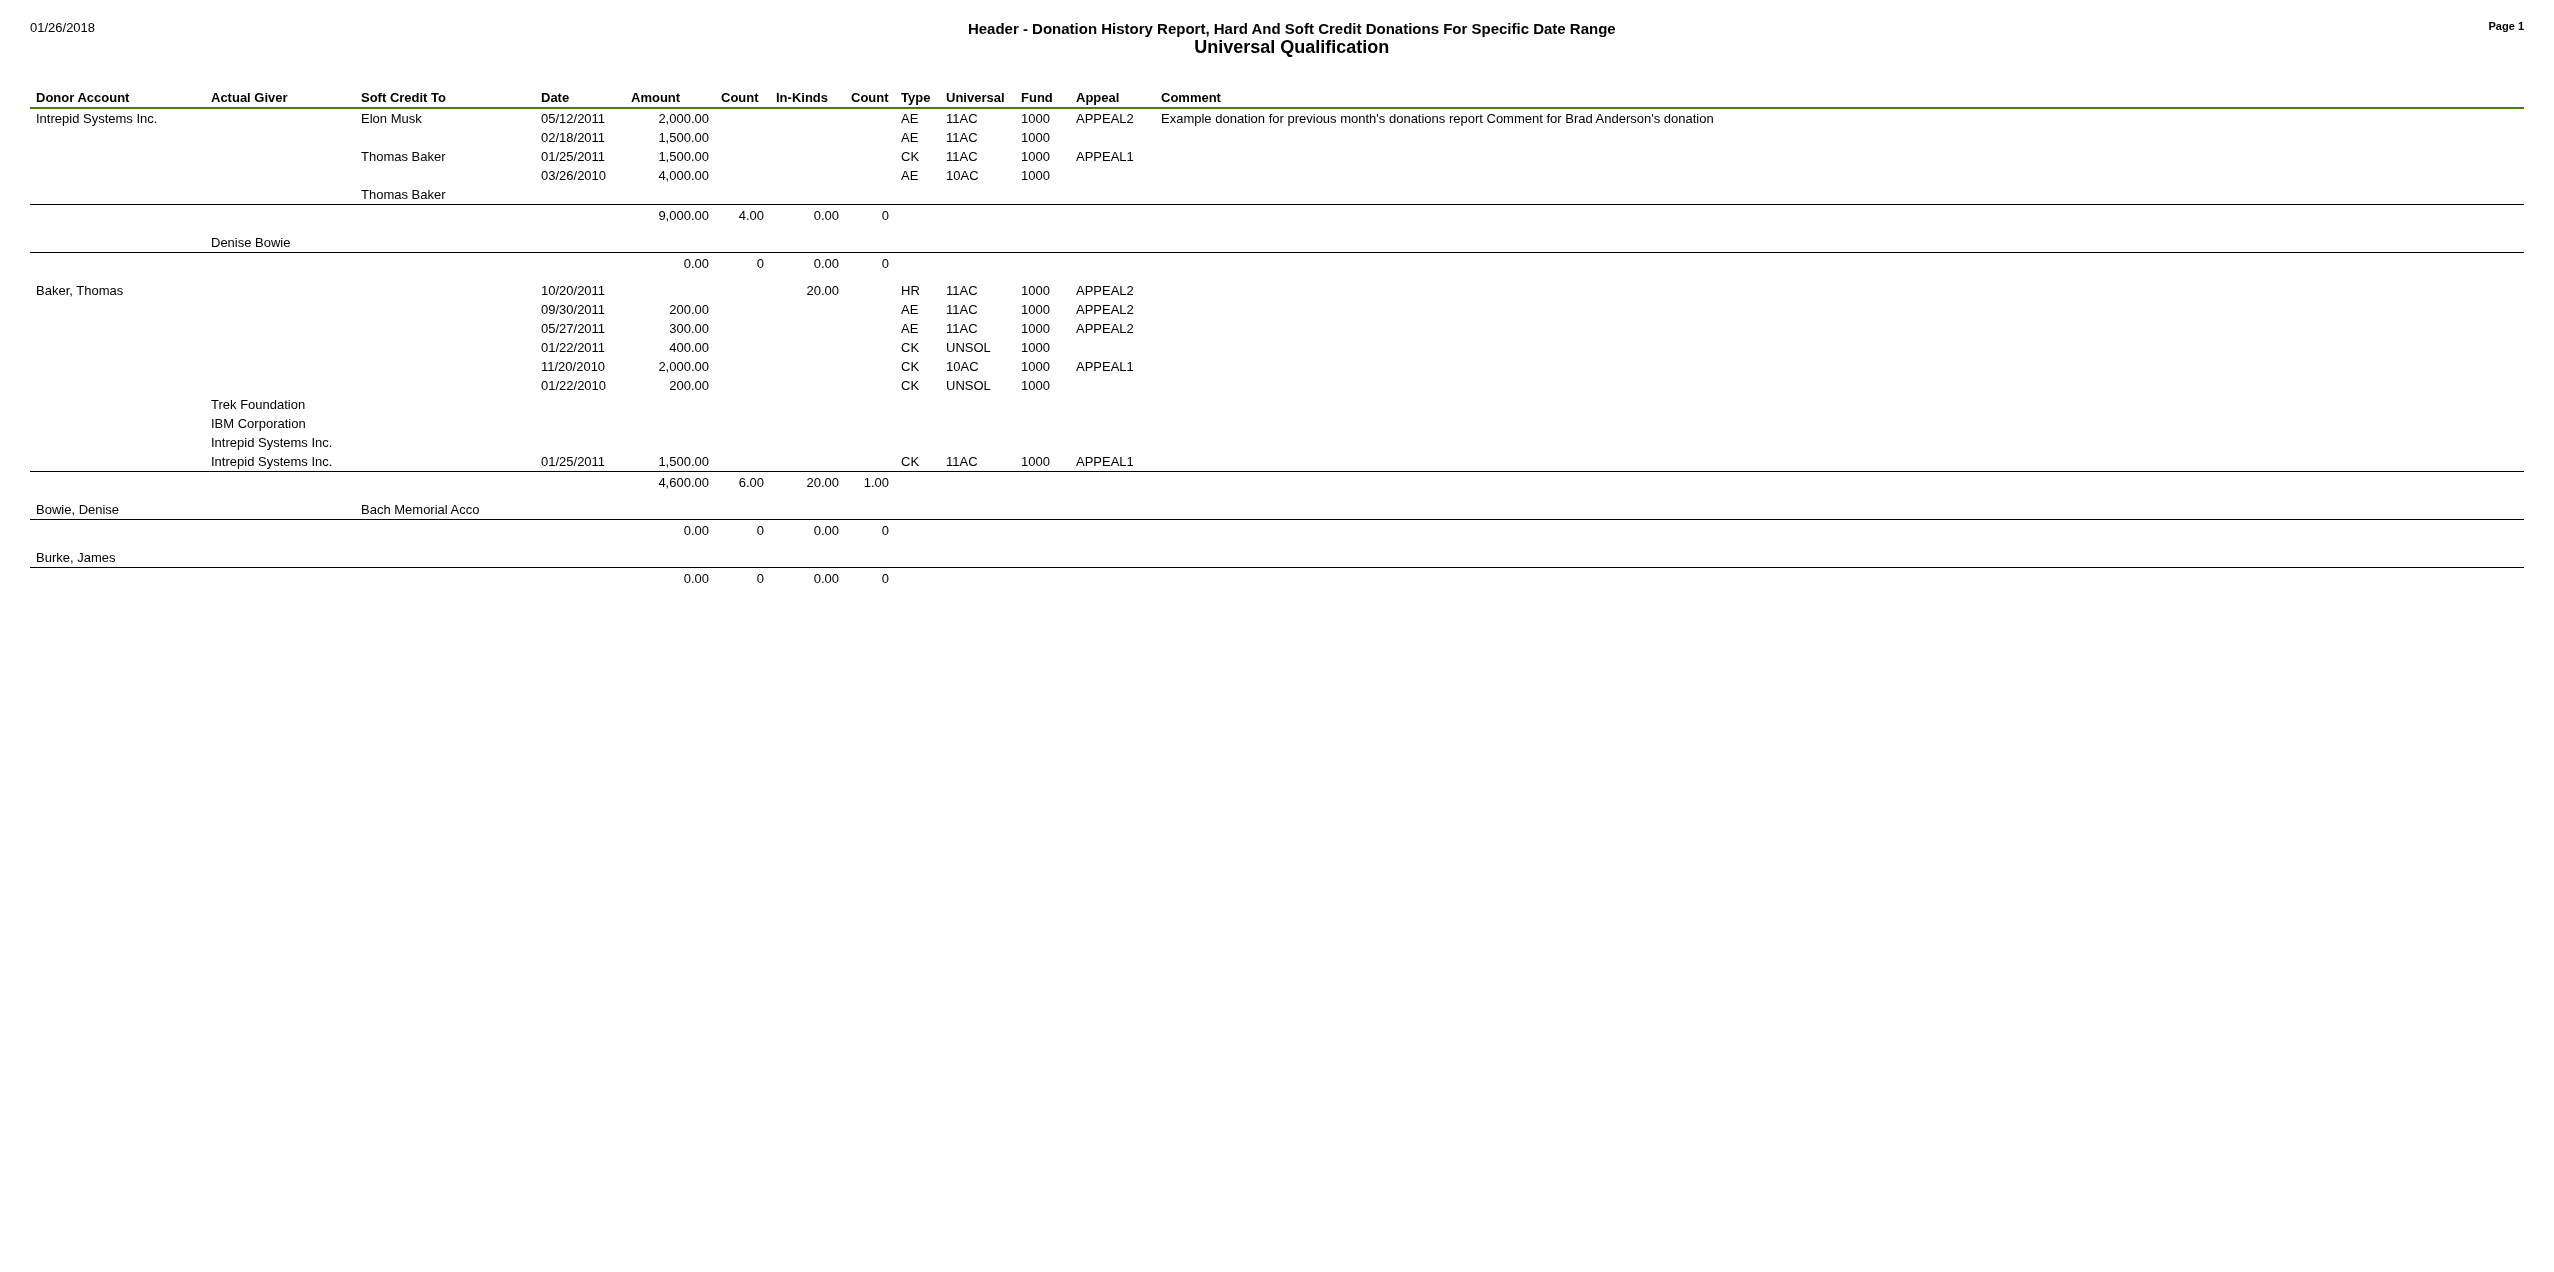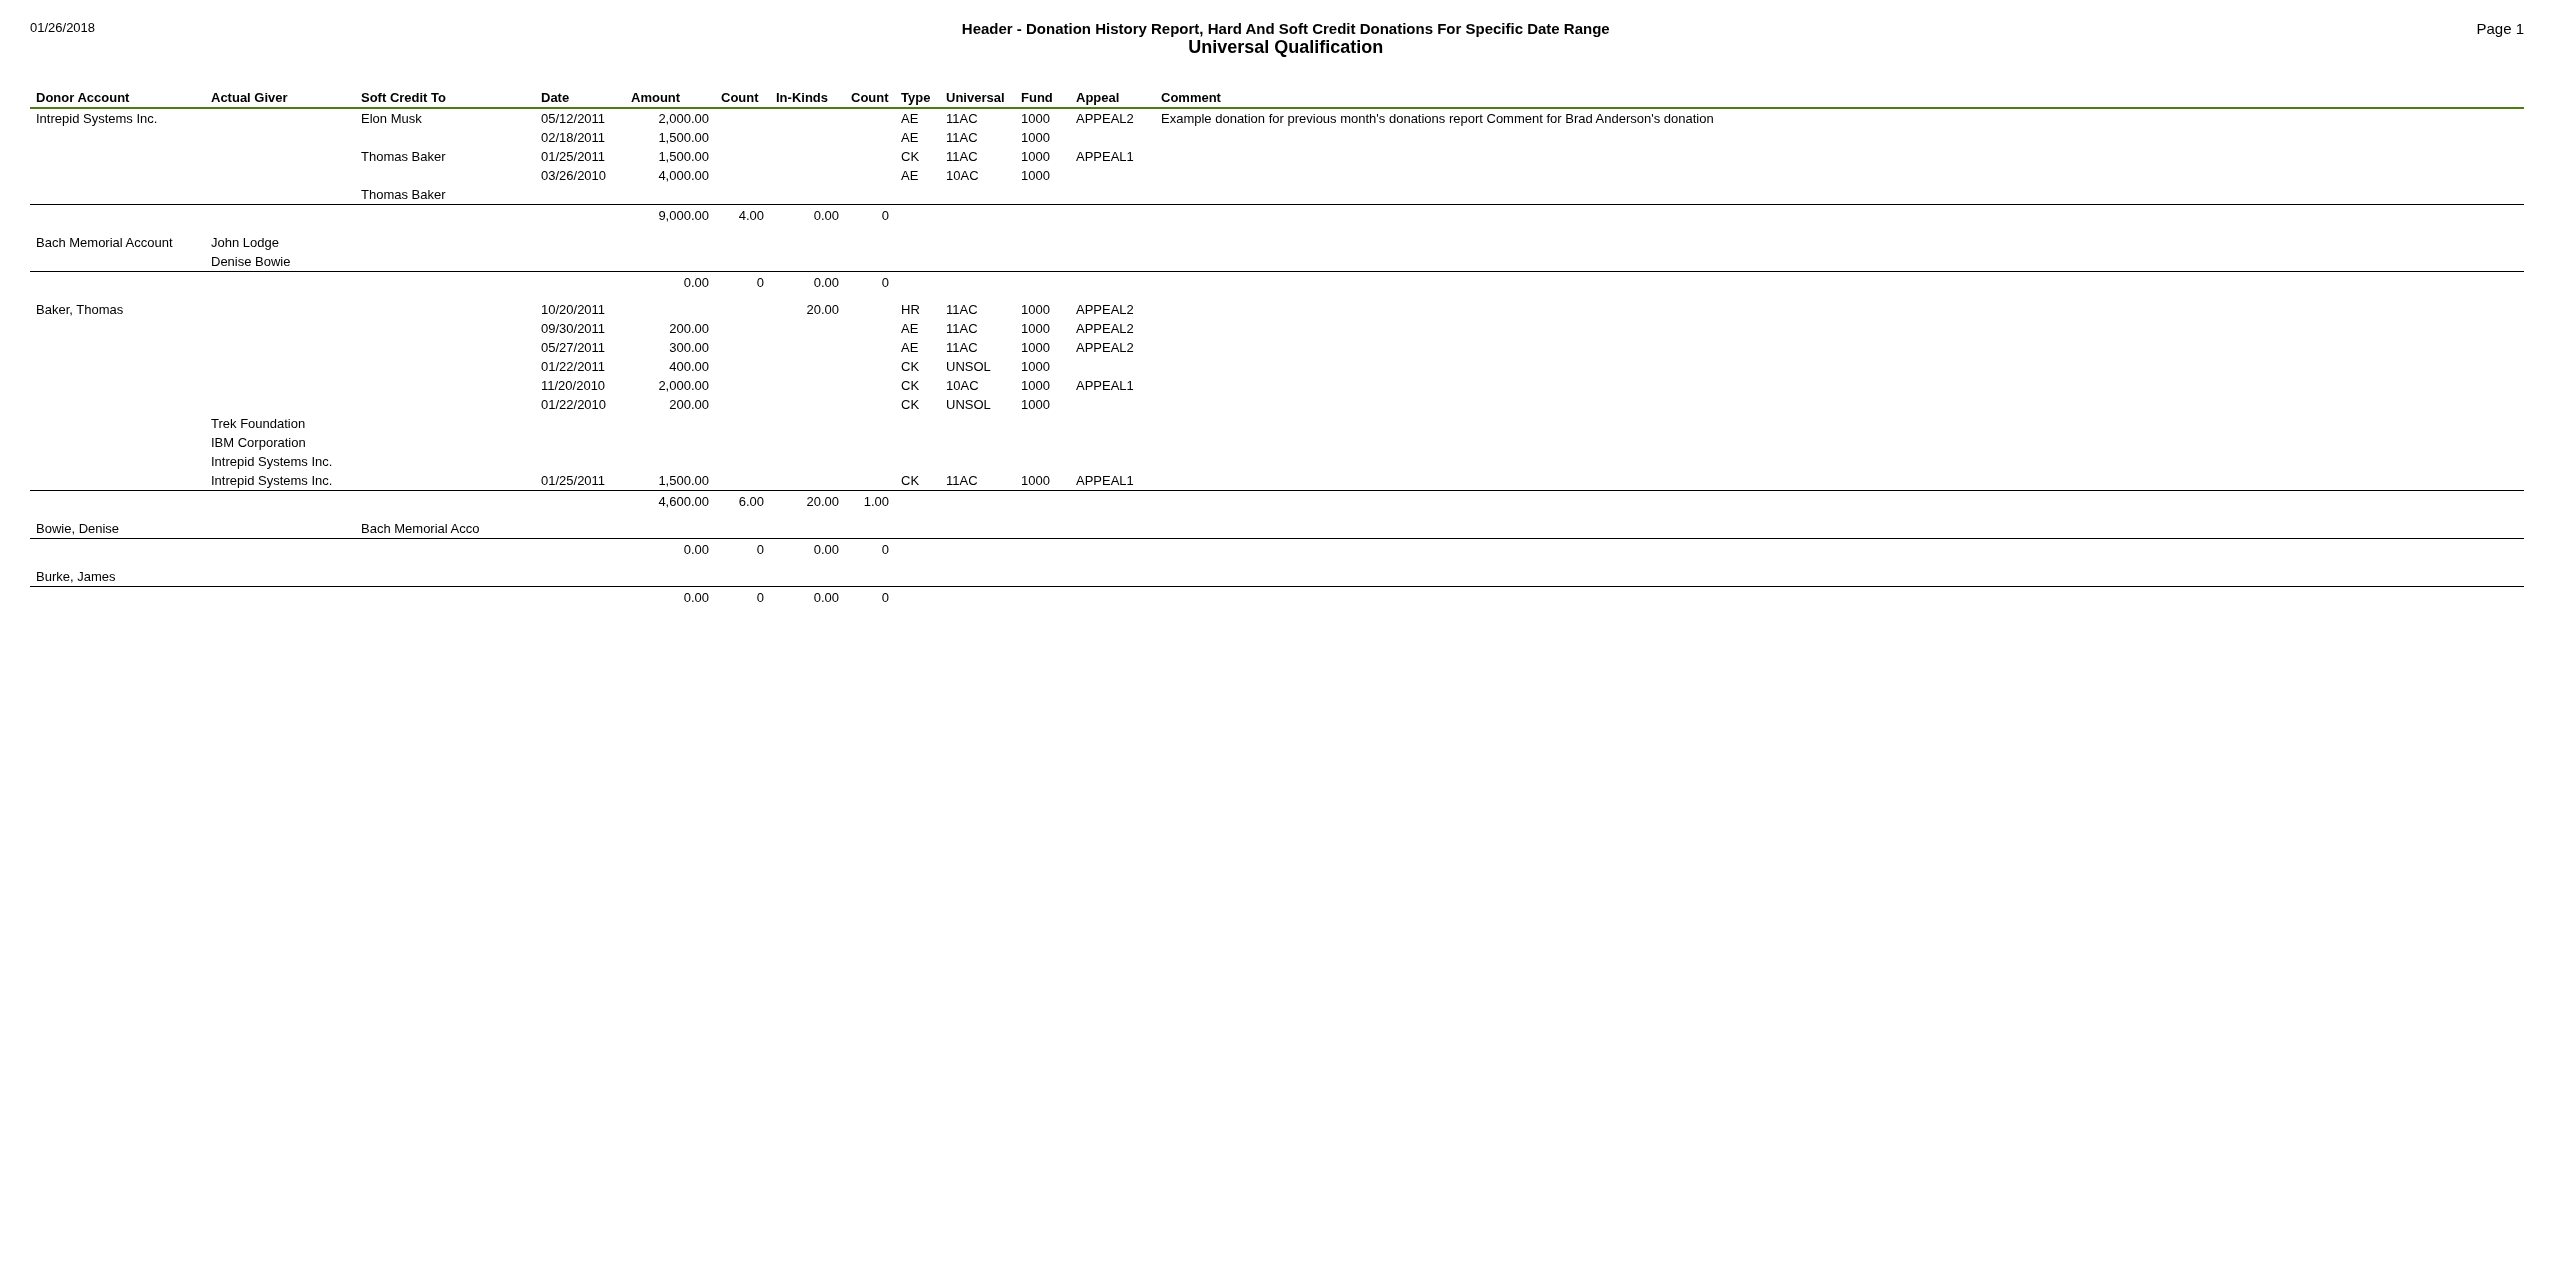--- a/index.html
+++ b/index.html
@@ -26,22 +26,22 @@
     }
     .report-title h2 {
       font-size: 15px;
       font-weight: bold;
     }
     .report-title h3 {
       font-size: 18px;
       font-weight: bold;
     }
     .report-page {
-      font-size: 15px;
-      font-weight: normal;
+      font-size: 11px;
+      font-weight: bold;
       text-align: center;
     }
     .report-table {
       width: 100%;
       border-collapse: collapse;
     }
     .report-table th {
       text-align: left;
       font-weight: bold;
       font-size: 13px;
@@ -214,35 +214,20 @@
         <td></td>
         <td></td>
         <td></td>
         <td></td>
         <td></td>
       </tr>
       <tr class="group-spacer">
         <td colspan="13"></td>
       </tr>
       <tr>
-        <td>Bach Memorial Account</td>
-        <td>John Lodge</td>
-        <td></td>
-        <td></td>
-        <td></td>
-        <td></td>
-        <td></td>
-        <td></td>
-        <td></td>
-        <td></td>
-        <td></td>
-        <td></td>
-        <td></td>
-      </tr>
-      <tr>
         <td></td>
         <td>Denise Bowie</td>
         <td></td>
         <td></td>
         <td></td>
         <td></td>
         <td></td>
         <td></td>
         <td></td>
         <td></td>

